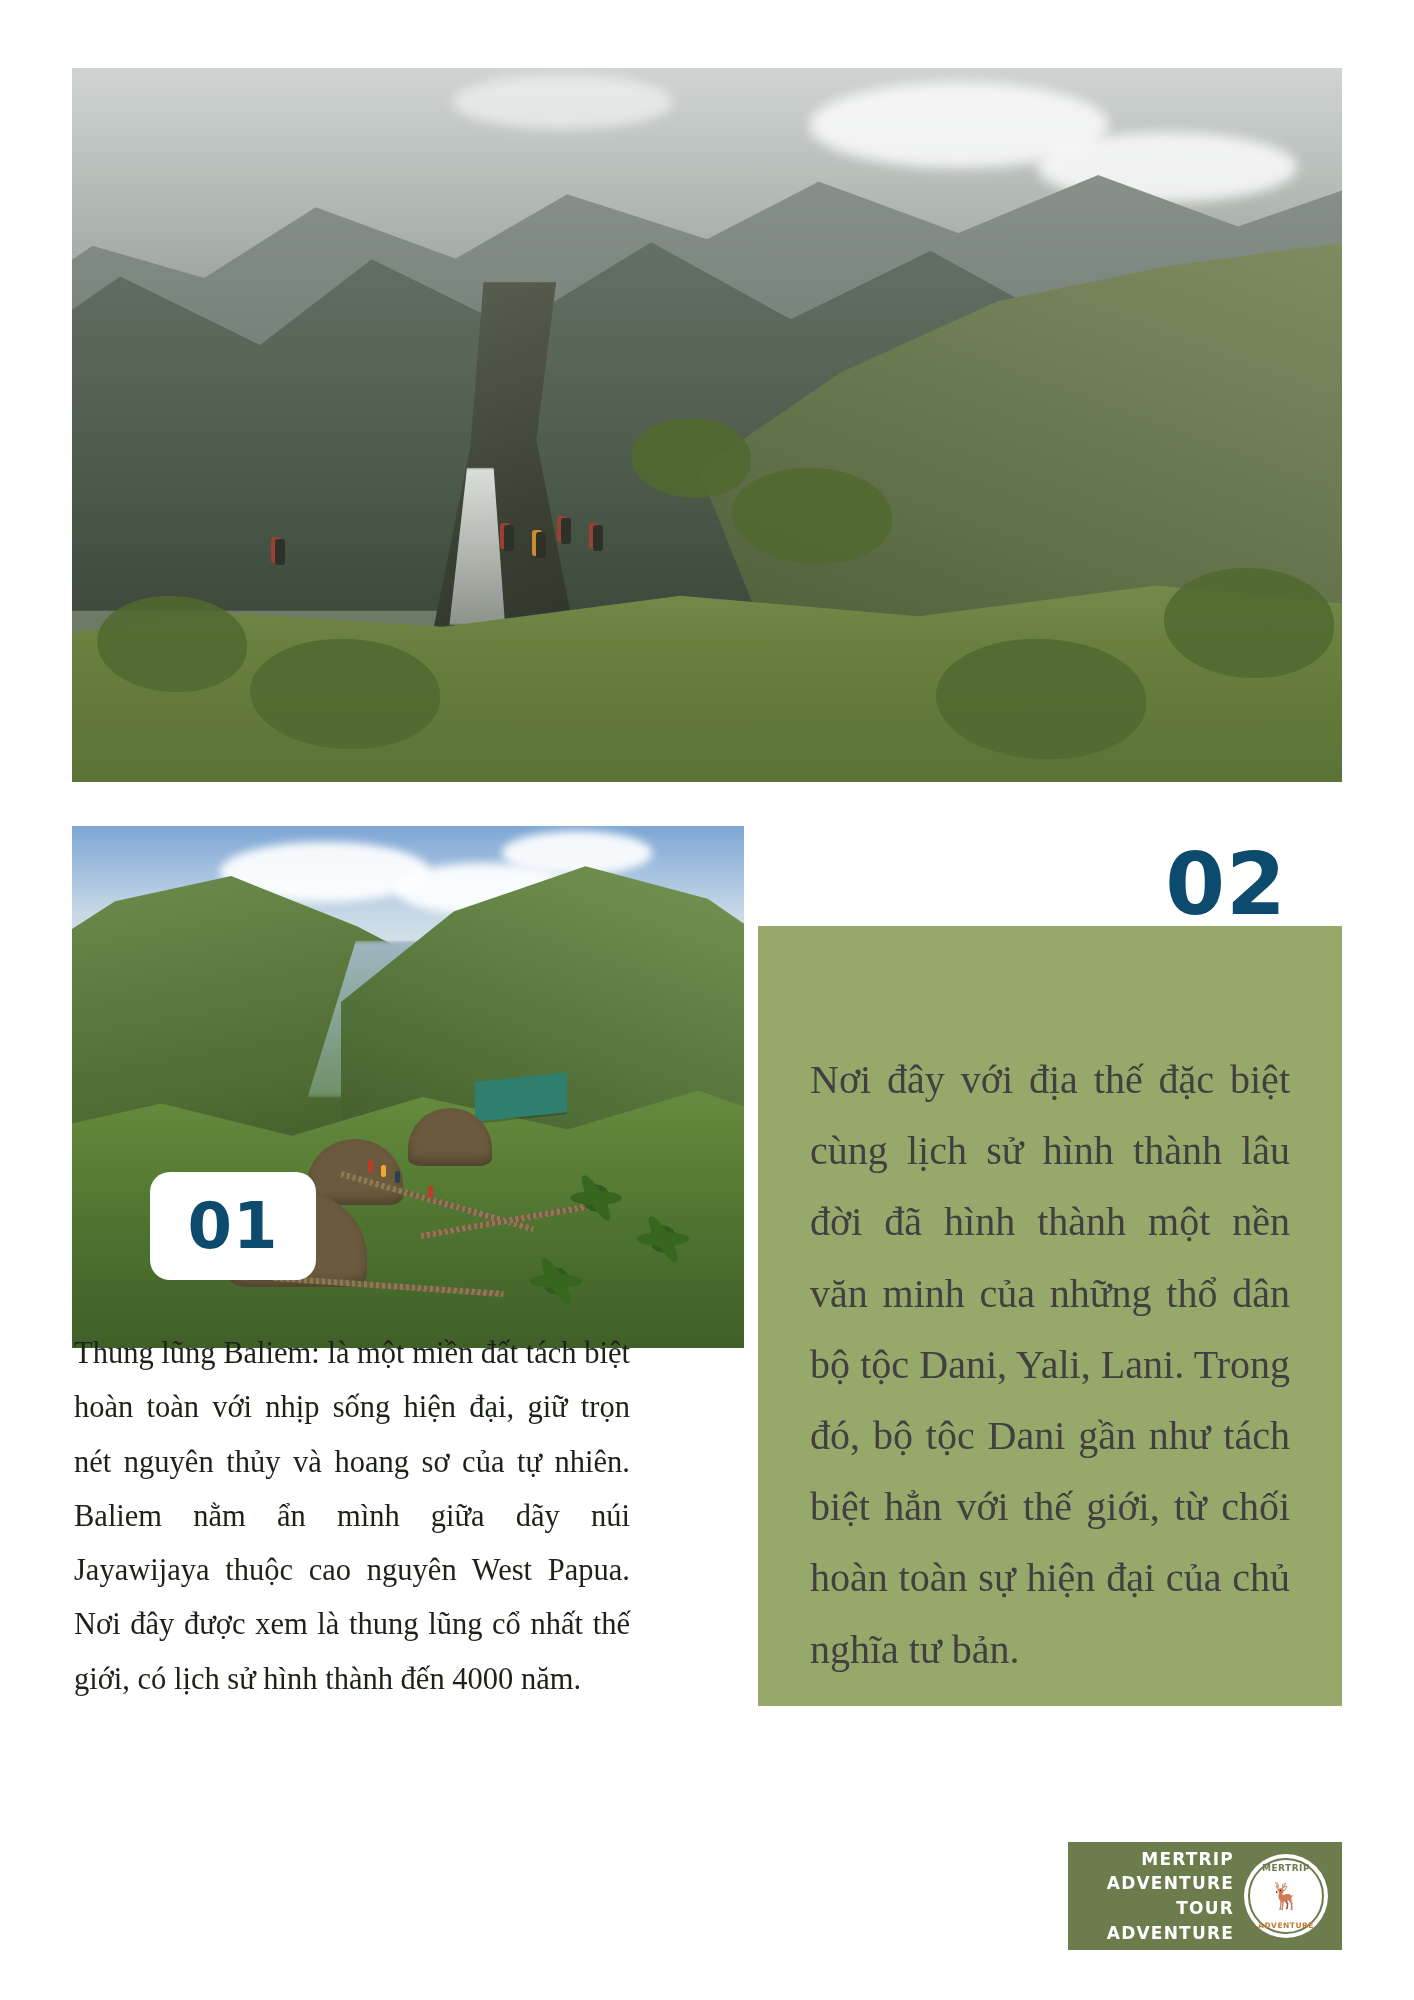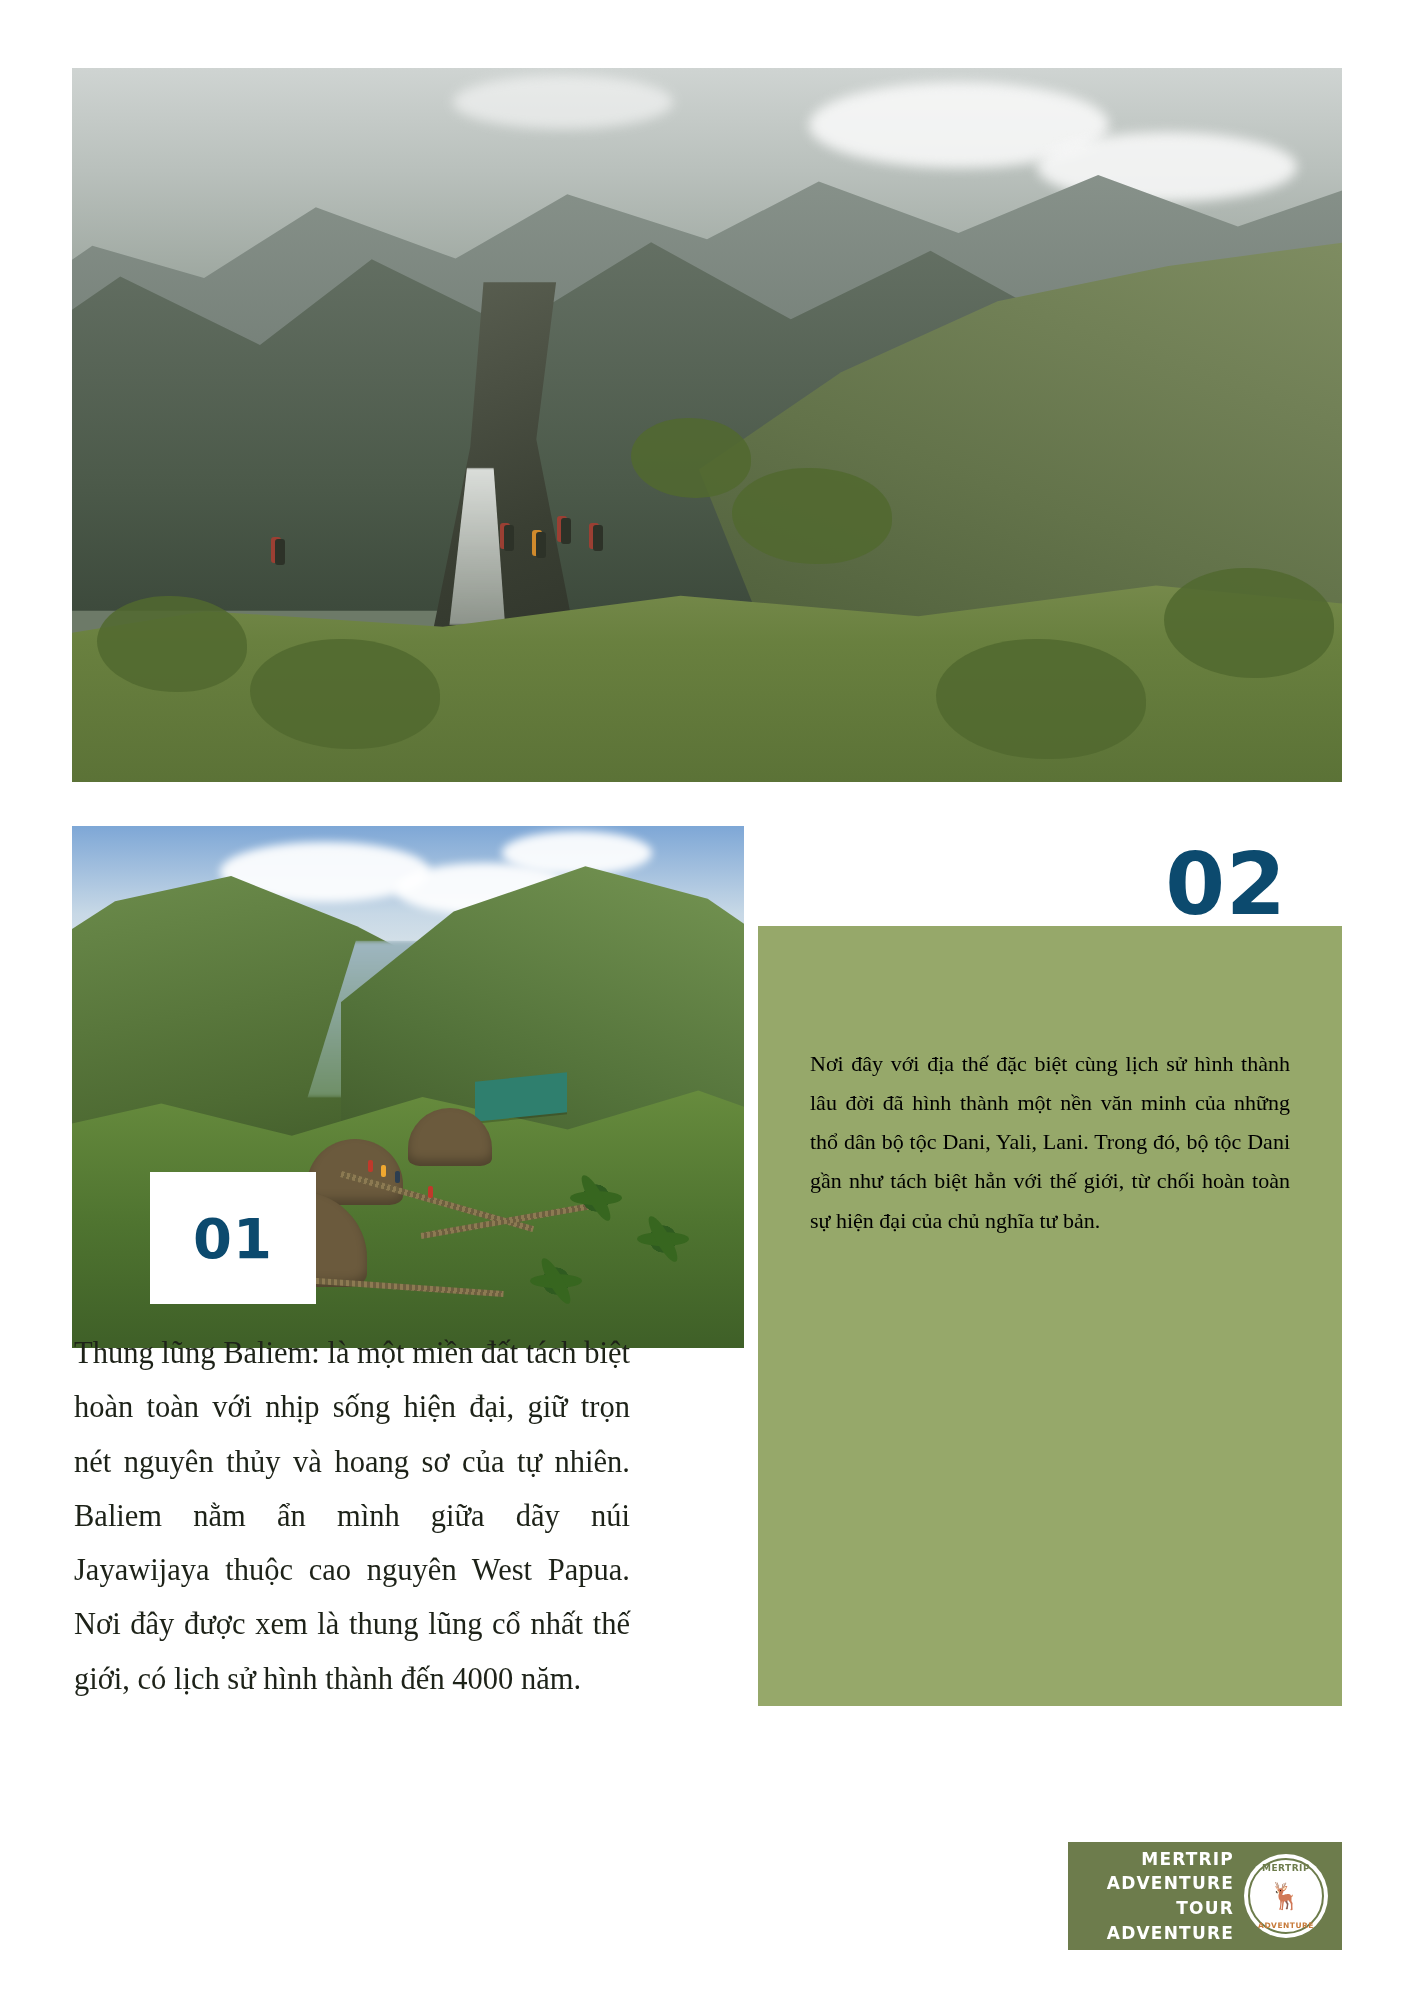--- a/index.html
+++ b/index.html
@@ -190,22 +190,23 @@
     justify-content: center;
     font-family: "DejaVu Sans", sans-serif;
     font-weight: 700;
     color: #0c4a6e;
     letter-spacing: 1px;
   }
   .badge-01 {
     left: 150px;
     top: 1172px;
     width: 166px;
-    height: 132px;
-    font-size: 56px;
+    height: 108px;
+    font-size: 64px;
+    border-radius: 20px;
   }
   .badge-02 {
     right: 72px;
     top: 828px;
     width: 232px;
     height: 112px;
     font-size: 86px;
     justify-content: center;
   }
 
@@ -216,22 +217,22 @@
     top: 926px;
     width: 584px;
     height: 780px;
     background: #96a86a;
   }
   .green-panel .panel-text {
     position: absolute;
     left: 52px;
     right: 52px;
     top: 118px;
-    color: #000000;
-    font-size: 22px;
+    color: #404040;
+    font-size: 40px;
     line-height: 1.78;
     text-align: justify;
     text-justify: inter-word;
     font-family: "Liberation Serif", serif;
   }
 
   
   .left-text {
     position: absolute;
     left: 74px;

